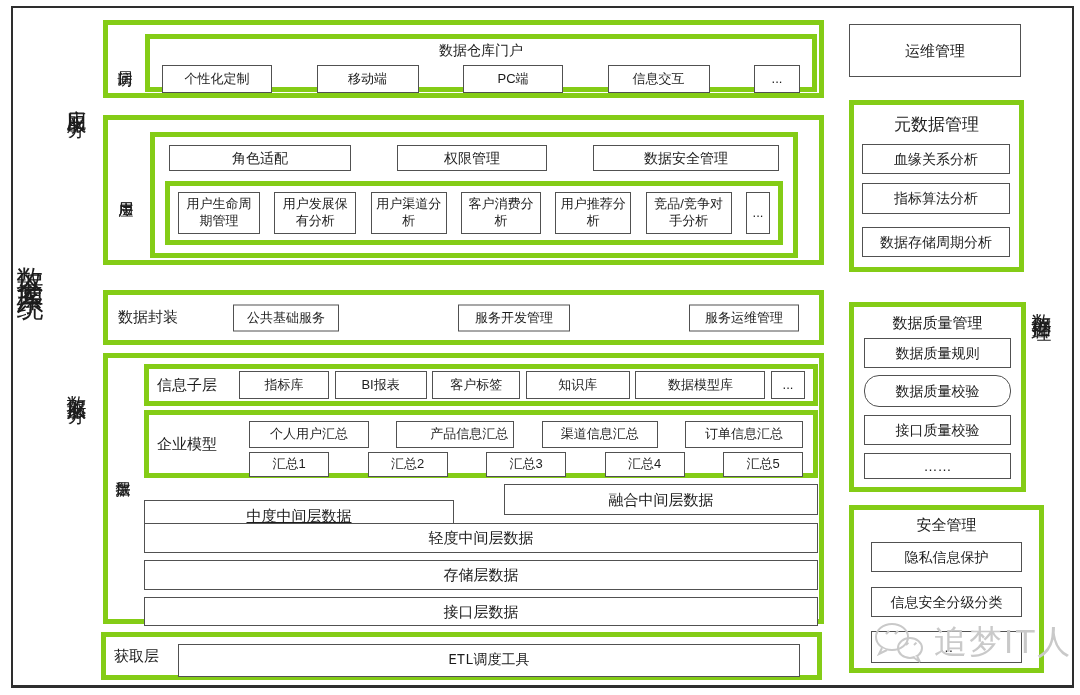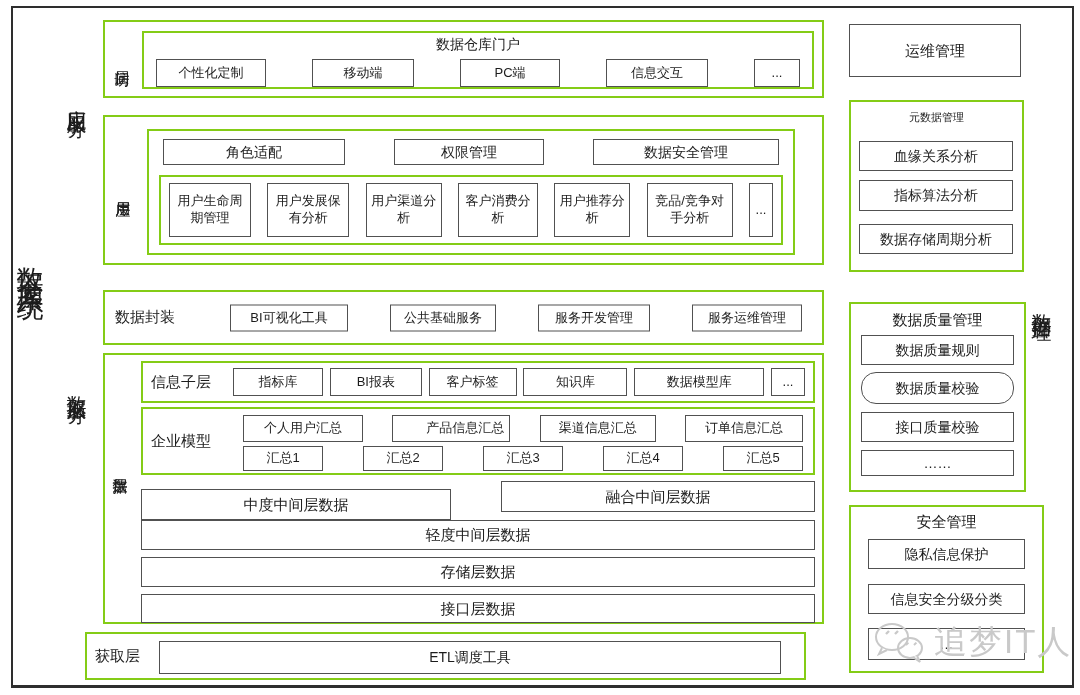--- a/index.html
+++ b/index.html
@@ -1,21 +1,21 @@
 <!DOCTYPE html>
 <html><head>
 <meta charset="utf-8">
 <style>
   html,body{margin:0;padding:0;background:#fff;}
   #stage{
     position:relative;width:1080px;height:695px;background:#ffffff;
     font-family:"Liberation Sans",sans-serif;color:#1c1c1c;overflow:hidden;
   }
   .abs{position:absolute;}
-  .sec{position:absolute;border:2px solid #84cc16;background:#fff;box-sizing:border-box;}
+  .sec{position:absolute;border:5px solid #84cc16;background:#fff;box-sizing:border-box;}
   .b{border:1px solid #515151;background:#fff;display:flex;align-items:center;justify-content:center;
      text-align:center;box-sizing:border-box;font-size:13px;line-height:1.3;}
   .vtext{writing-mode:vertical-rl;text-orientation:upright;}
   .hlabel{display:flex;align-items:center;font-size:15px;}
   .row{position:absolute;display:flex;justify-content:space-between;align-items:flex-end;}
   .title-c{position:absolute;left:0;right:0;text-align:center;font-size:14px;}
   .outer{position:absolute;left:11px;top:6px;width:1063px;height:682px;
          border:2px solid #2e2e2e;border-bottom-width:3px;box-sizing:border-box;}
   .wm{position:absolute;display:flex;align-items:center;gap:6px;color:#c9c9c9;z-index:6;pointer-events:none;}
   .wm-text{font-size:33px;letter-spacing:2px;white-space:nowrap;}
@@ -64,21 +64,20 @@
           <div class="b" style="width:86px;padding:2px;">竞品/竞争对手分析</div>
           <div class="b" style="width:24px;padding:2px;">...</div>
         </div>
       </div>
     </div>
   </div>
 
   <div class="sec" style="left:103px;top:290px;width:721px;height:55px;">
     <div class="abs hlabel" style="left:10px;top:0;bottom:0;">数据封装</div>
     <div class="row" style="left:125px;right:20px;top:50%;transform:translateY(-50%);height:27px;">
-      <div class="b" style="width:118px;height:27px;">BI可视化工具</div>
       <div class="b" style="width:106px;height:27px;">公共基础服务</div>
       <div class="b" style="width:112px;height:27px;">服务开发管理</div>
       <div class="b" style="width:110px;height:27px;">服务运维管理</div>
     </div>
   </div>
 
   <div class="sec" style="left:103px;top:353px;width:721px;height:271px;">
 
     <div class="sec" style="left:36px;top:6px;width:674px;height:42px;">
       <div class="abs hlabel" style="left:8px;top:0;bottom:0;">信息子层</div>
@@ -104,37 +103,37 @@
         <div class="b" style="width:80px;height:25px;">汇总1</div>
         <div class="b" style="width:80px;height:25px;">汇总2</div>
         <div class="b" style="width:80px;height:25px;">汇总3</div>
         <div class="b" style="width:80px;height:25px;">汇总4</div>
         <div class="b" style="width:80px;height:25px;">汇总5</div>
       </div>
     </div>
 
     <div class="abs vtext" style="left:5px;top:112px;font-size:15px;">数据层</div>
 
-    <div class="b" style="position:absolute;left:36px;top:134px;width:310px;height:31px;font-size:15px;">中度中间层数据</div>
+    <div class="b" style="position:absolute;left:36px;top:142px;width:310px;height:31px;font-size:15px;text-decoration:underline;">中度中间层数据</div>
     <div class="b" style="position:absolute;left:396px;top:126px;width:314px;height:31px;font-size:15px;">融合中间层数据</div>
 
     <div class="b" style="position:absolute;left:36px;top:165px;width:674px;height:30px;font-size:15px;">轻度中间层数据</div>
     <div class="b" style="position:absolute;left:36px;top:202px;width:674px;height:30px;font-size:15px;">存储层数据</div>
     <div class="b" style="position:absolute;left:36px;top:239px;width:674px;height:29px;font-size:15px;">接口层数据</div>
   </div>
 
-  <div class="sec" style="left:85px;top:632px;width:721px;height:48px;">
+  <div class="sec" style="left:101px;top:632px;width:721px;height:48px;font-family:Liberation Mono, monospace;">
     <div class="abs hlabel" style="left:8px;top:0;bottom:0;">获取层</div>
     <div class="b" style="position:absolute;left:72px;top:7px;width:622px;height:33px;font-size:14px;">ETL调度工具</div>
   </div>
 
   <div class="b" style="position:absolute;left:849px;top:24px;width:172px;height:53px;font-size:15px;">运维管理</div>
 
   <div class="sec" style="left:849px;top:100px;width:175px;height:172px;">
-    <div class="title-c" style="top:8px;font-size:11px;">元数据管理</div>
+    <div class="title-c" style="top:8px;font-size:17px;">元数据管理</div>
     <div class="b" style="position:absolute;left:8px;right:9px;top:39px;height:30px;font-size:14px;">血缘关系分析</div>
     <div class="b" style="position:absolute;left:8px;right:9px;top:78px;height:31px;font-size:14px;">指标算法分析</div>
     <div class="b" style="position:absolute;left:8px;right:9px;top:122px;height:30px;font-size:14px;">数据存储周期分析</div>
   </div>
 
   <div class="sec" style="left:849px;top:302px;width:177px;height:190px;">
     <div class="title-c" style="top:7px;font-size:15px;">数据质量管理</div>
     <div class="b" style="position:absolute;left:10px;right:10px;top:31px;height:30px;font-size:14px;">数据质量规则</div>
     <div class="b" style="position:absolute;left:10px;right:10px;top:68px;height:32px;font-size:14px;border-radius:15px;">数据质量校验</div>
     <div class="b" style="position:absolute;left:10px;right:10px;top:108px;height:30px;font-size:14px;">接口质量校验</div>

